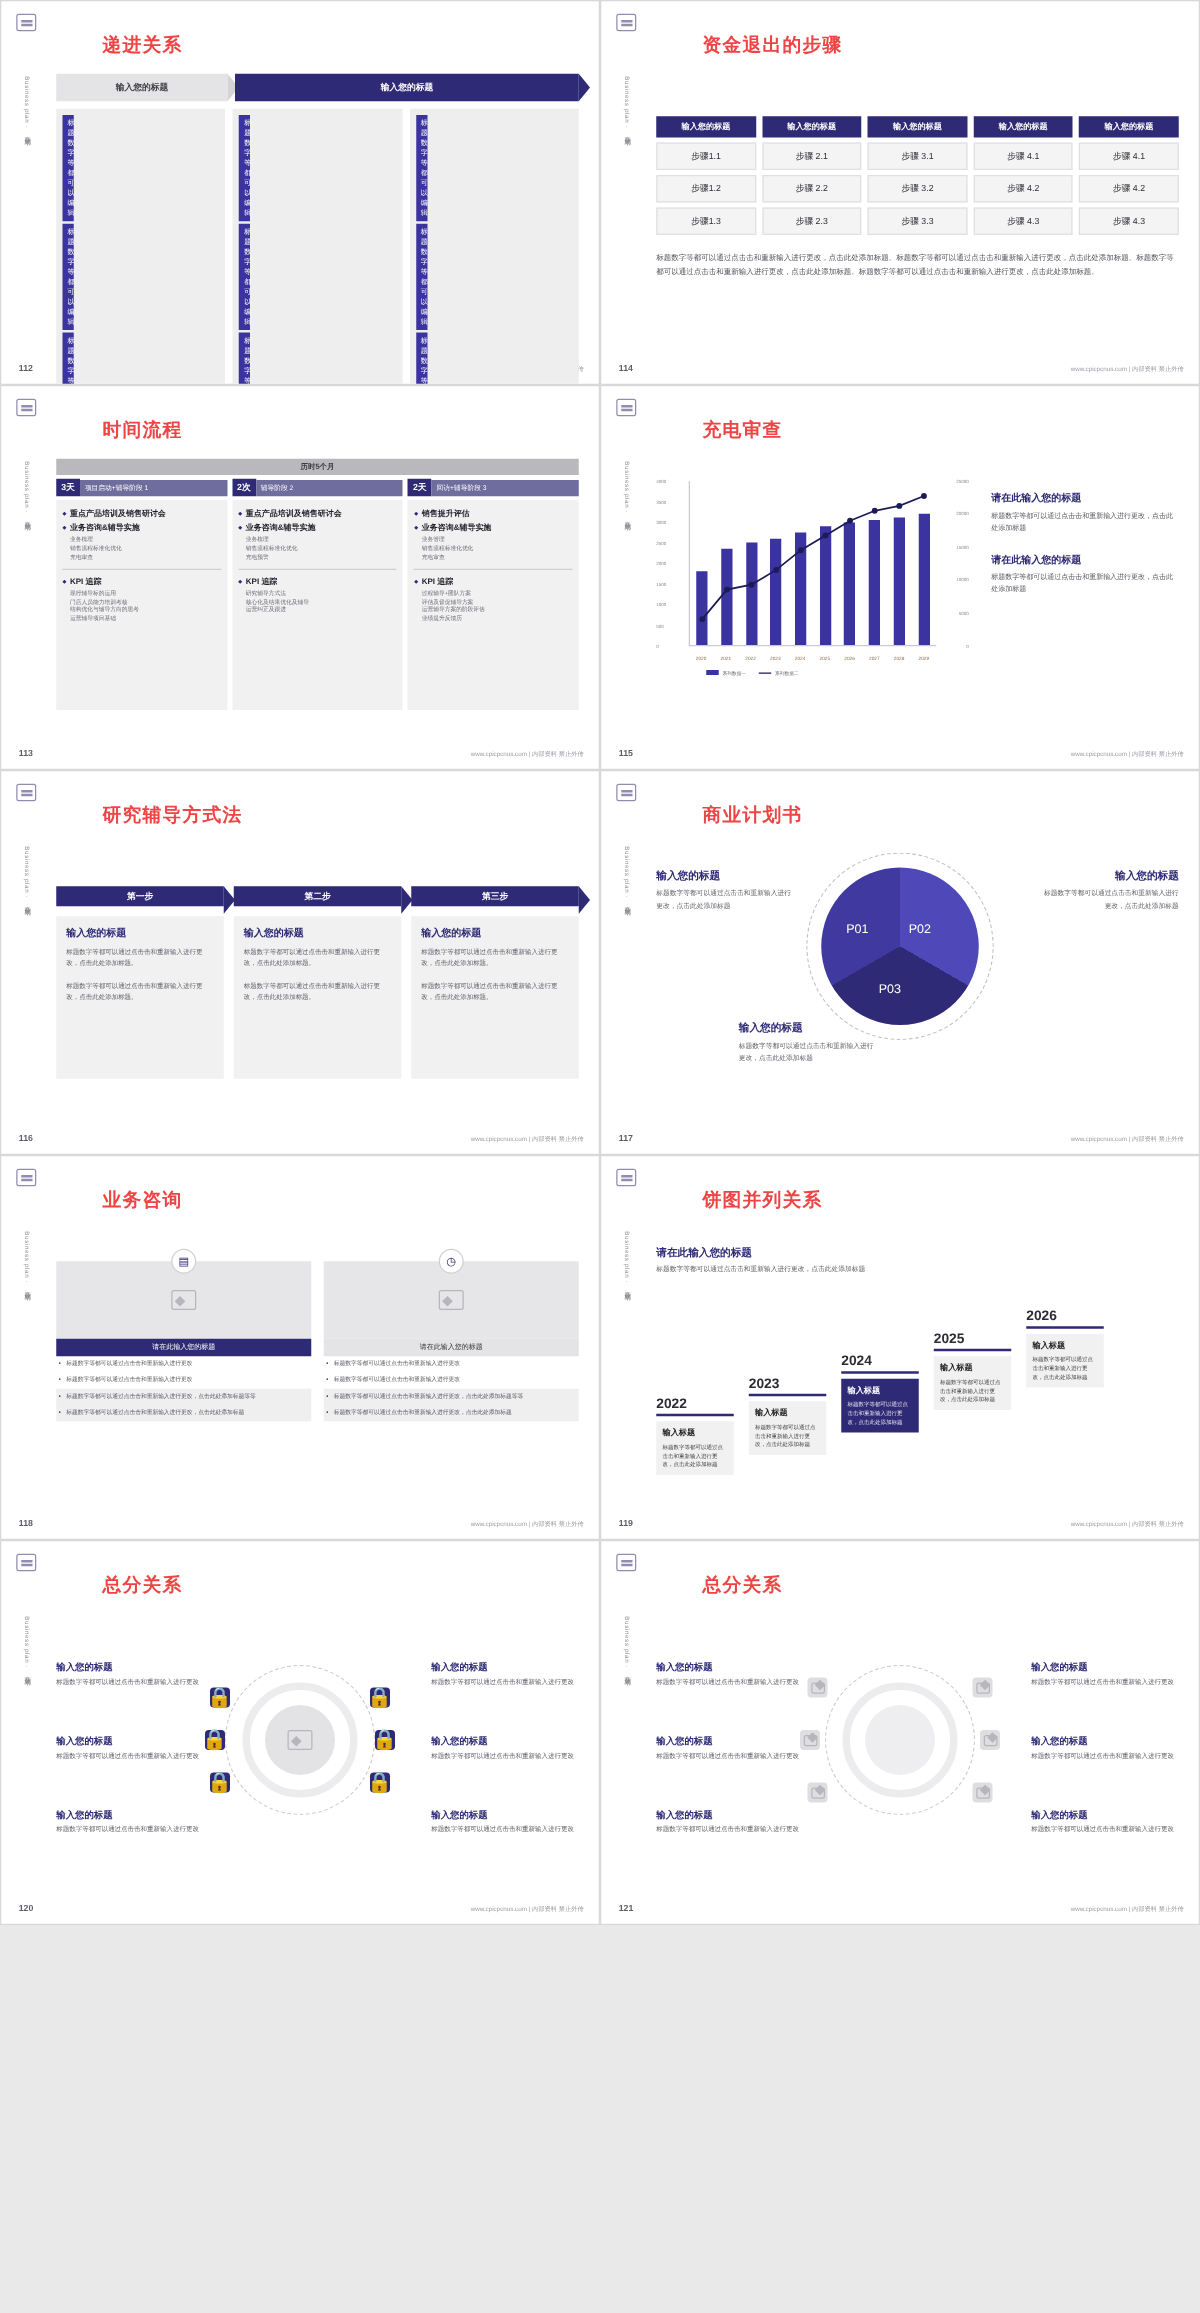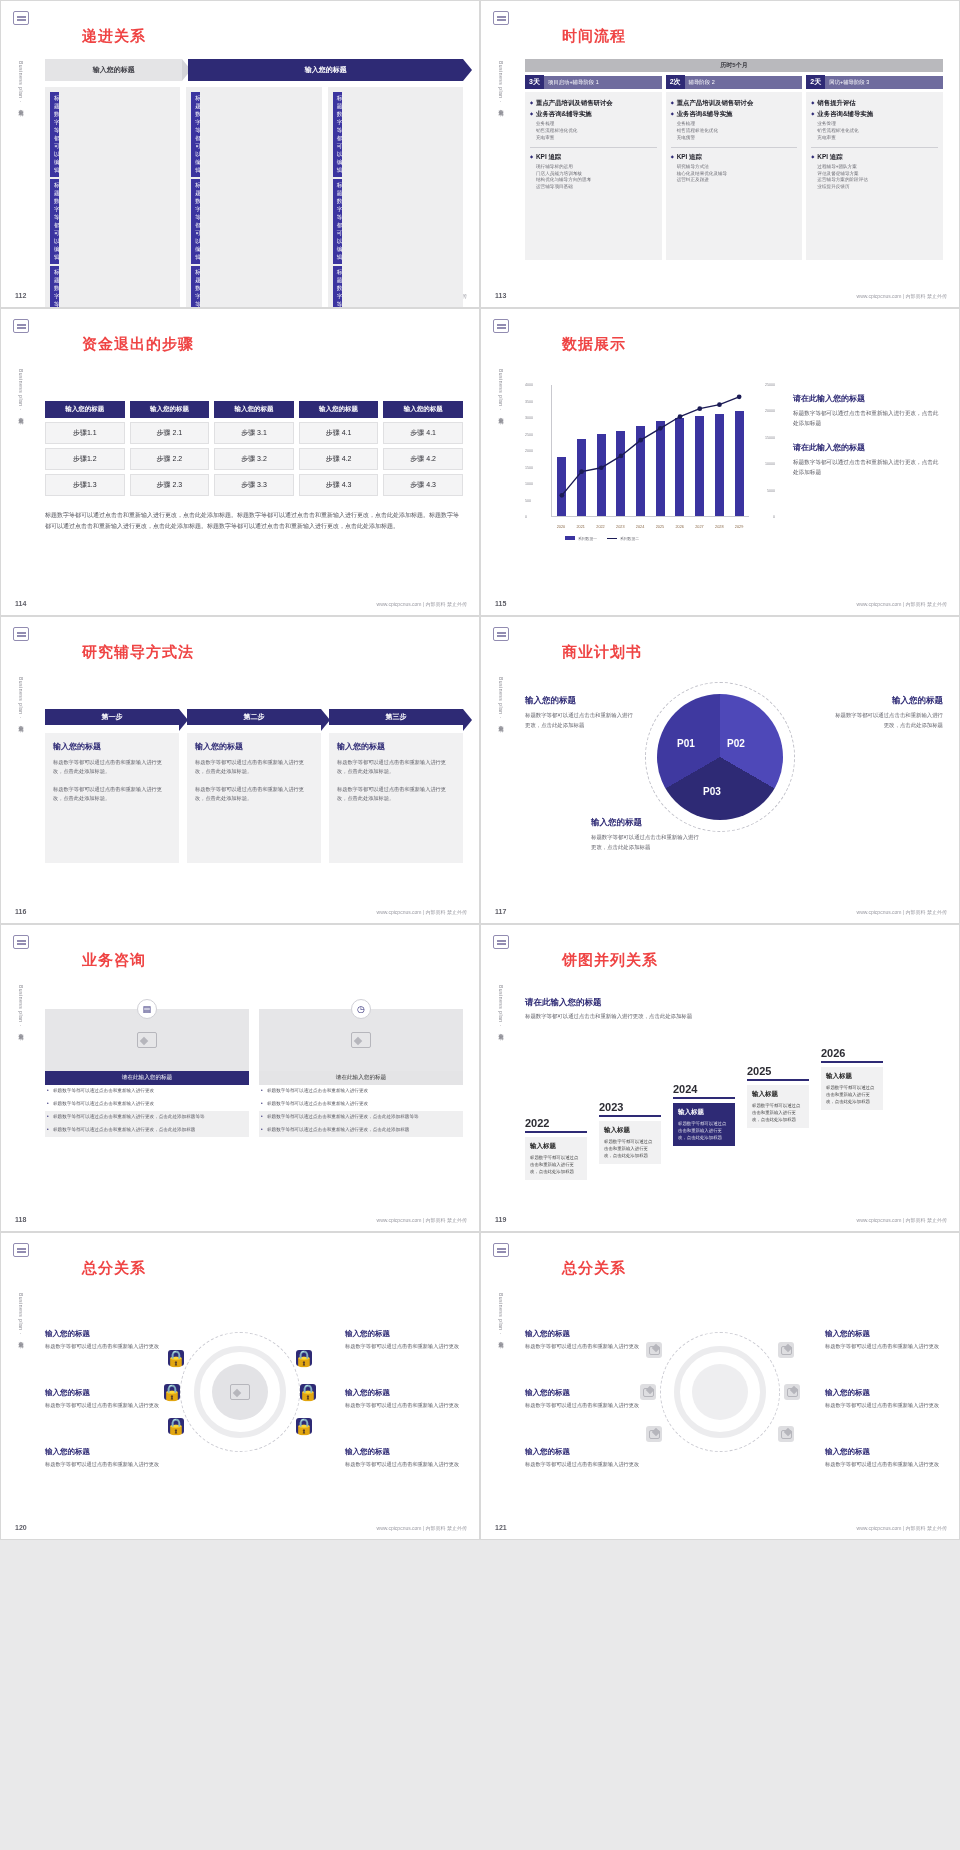--- a/index.html
+++ b/index.html
@@ -135,21 +135,21 @@
   .s116-cols { display: flex; gap: 8px; margin-top: 8px; }
   .s116-col { flex: 1; background: #f1f1f2; padding: 8px; height: 130px; }
   .s116-col h4 { font-size: 8px; color: #2e2a75; margin-bottom: 6px; }
   .s116-col p { font-size: 5.2px; color: #63636b; line-height: 1.8; margin-bottom: 8px; }
 
   
   .pie-wrap { position: absolute; left: 50%; top: 140px; transform: translate(-50%,-50%); width: 150px; height: 150px; }
   .pie-ring { position: absolute; inset: 0; border-radius: 50%; border: 1px dashed #c2c2ca; }
   .pie { position: absolute; inset: 12px; border-radius: 50%; overflow: hidden;
     background: conic-gradient(#4e48b8 0deg 120deg, #2e2a75 120deg 240deg, #3f39a0 240deg 360deg); }
-  .pie-lbl { position: absolute; color: #fff; font-size: 10px; font-weight: bold; }
+  .pie-lbl { position: absolute; color: #fff; font-size: 10px; font-weight: normal; }
   .s117-txt { position: absolute; width: 110px; }
   .s117-txt h4 { font-size: 8.5px; color: #2e2a75; font-weight: bold; margin-bottom: 4px; }
   .s117-txt p { font-size: 5.4px; color: #63636b; line-height: 1.8; }
 
   
   .s118-cols { display: flex; gap: 10px; }
   .s118-col { flex: 1; }
   .s118-img { background: #e6e6e8; height: 62px; display: flex; align-items: center; justify-content: center; }
   .s118-cap { font-size: 5.6px; text-align: center; padding: 3px; }
   .s118-li { font-size: 4.6px; color: #5a5a62; padding: 3px 4px 3px 8px; position: relative; line-height: 1.5; }
@@ -228,20 +228,63 @@
 
           </div>
         </div>
       </div>
     </div>
   </div>
 
   <div class="slide">
     <div class="corner-logo"></div>
     <div class="vstrip">Business plan · 商业计划书</div>
+    <div class="title">资金退出的步骤</div>
+    <div class="pagenum">114</div>
+    <div class="footer-right">www.cpicpcnus.com | 内部资料 禁止外传</div>
+    <div class="content" style="top:92px;">
+      <div class="s114-table">
+        <div class="s114-col">
+          <div class="s114-head navy">输入您的标题</div>
+          <div class="s114-cell">步骤1.1</div>
+          <div class="s114-cell">步骤1.2</div>
+          <div class="s114-cell">步骤1.3</div>
+        </div>
+        <div class="s114-col">
+          <div class="s114-head navy">输入您的标题</div>
+          <div class="s114-cell">步骤 2.1</div>
+          <div class="s114-cell">步骤 2.2</div>
+          <div class="s114-cell">步骤 2.3</div>
+        </div>
+        <div class="s114-col">
+          <div class="s114-head navy">输入您的标题</div>
+          <div class="s114-cell">步骤 3.1</div>
+          <div class="s114-cell">步骤 3.2</div>
+          <div class="s114-cell">步骤 3.3</div>
+        </div>
+        <div class="s114-col">
+          <div class="s114-head navy">输入您的标题</div>
+          <div class="s114-cell">步骤 4.1</div>
+          <div class="s114-cell">步骤 4.2</div>
+          <div class="s114-cell">步骤 4.3</div>
+        </div>
+        <div class="s114-col">
+          <div class="s114-head navy">输入您的标题</div>
+          <div class="s114-cell">步骤 4.1</div>
+          <div class="s114-cell">步骤 4.2</div>
+          <div class="s114-cell">步骤 4.3</div>
+        </div>
+      </div>
+      <div class="s114-para">标题数字等都可以通过点击击和重新输入进行更改，点击此处添加标题。标题数字等都可以通过点击击和重新输入进行更改，点击此处添加标题。标题数字等都可以通过点击击和重新输入进行更改，点击此处添加标题。标题数字等都可以通过点击击和重新输入进行更改，点击此处添加标题。</div>
+    </div>
+  </div>
+
+  <div class="slide">
+    <div class="corner-logo"></div>
+    <div class="vstrip">Business plan · 商业计划书</div>
     <div class="title">时间流程</div>
     <div class="pagenum">113</div>
     <div class="footer-right">www.cpicpcnus.com | 内部资料 禁止外传</div>
     <div class="content">
       <div class="s113-banner">历时5个月</div>
       <div class="s113-steps">
         <div class="s113-step">
           <div class="s113-tag">
             <div class="s113-num">3天</div>
             <div class="s113-lbl">项目启动+辅导阶段 1</div>
@@ -297,64 +340,21 @@
 业绩提升反馈历</div>
           </div>
         </div>
       </div>
     </div>
   </div>
 
   <div class="slide">
     <div class="corner-logo"></div>
     <div class="vstrip">Business plan · 商业计划书</div>
-    <div class="title">资金退出的步骤</div>
-    <div class="pagenum">114</div>
-    <div class="footer-right">www.cpicpcnus.com | 内部资料 禁止外传</div>
-    <div class="content" style="top:92px;">
-      <div class="s114-table">
-        <div class="s114-col">
-          <div class="s114-head navy">输入您的标题</div>
-          <div class="s114-cell">步骤1.1</div>
-          <div class="s114-cell">步骤1.2</div>
-          <div class="s114-cell">步骤1.3</div>
-        </div>
-        <div class="s114-col">
-          <div class="s114-head navy">输入您的标题</div>
-          <div class="s114-cell">步骤 2.1</div>
-          <div class="s114-cell">步骤 2.2</div>
-          <div class="s114-cell">步骤 2.3</div>
-        </div>
-        <div class="s114-col">
-          <div class="s114-head navy">输入您的标题</div>
-          <div class="s114-cell">步骤 3.1</div>
-          <div class="s114-cell">步骤 3.2</div>
-          <div class="s114-cell">步骤 3.3</div>
-        </div>
-        <div class="s114-col">
-          <div class="s114-head navy">输入您的标题</div>
-          <div class="s114-cell">步骤 4.1</div>
-          <div class="s114-cell">步骤 4.2</div>
-          <div class="s114-cell">步骤 4.3</div>
-        </div>
-        <div class="s114-col">
-          <div class="s114-head navy">输入您的标题</div>
-          <div class="s114-cell">步骤 4.1</div>
-          <div class="s114-cell">步骤 4.2</div>
-          <div class="s114-cell">步骤 4.3</div>
-        </div>
-      </div>
-      <div class="s114-para">标题数字等都可以通过点击击和重新输入进行更改，点击此处添加标题。标题数字等都可以通过点击击和重新输入进行更改，点击此处添加标题。标题数字等都可以通过点击击和重新输入进行更改，点击此处添加标题。标题数字等都可以通过点击击和重新输入进行更改，点击此处添加标题。</div>
-    </div>
-  </div>
-
-  <div class="slide">
-    <div class="corner-logo"></div>
-    <div class="vstrip">Business plan · 商业计划书</div>
-    <div class="title">数据展示</div>
+    <div class="title">充电审查</div>
     <div class="pagenum">115</div>
     <div class="footer-right">www.cpicpcnus.com | 内部资料 禁止外传</div>
 
     <div class="chartwrap">
       <div class="chart-area">
         <div class="bars" id="chart-bars">
             <div class="bar" style="height: 45%;"></div>
             <div class="bar" style="height: 58.75%;"></div>
             <div class="bar" style="height: 62.5%;"></div>
             <div class="bar" style="height: 65%;"></div>

